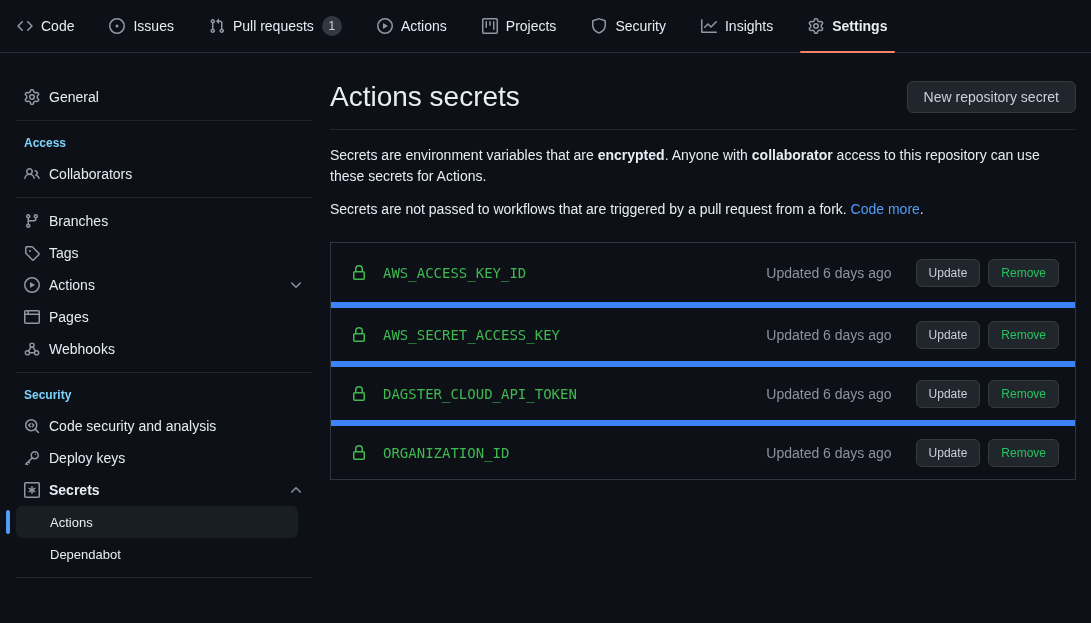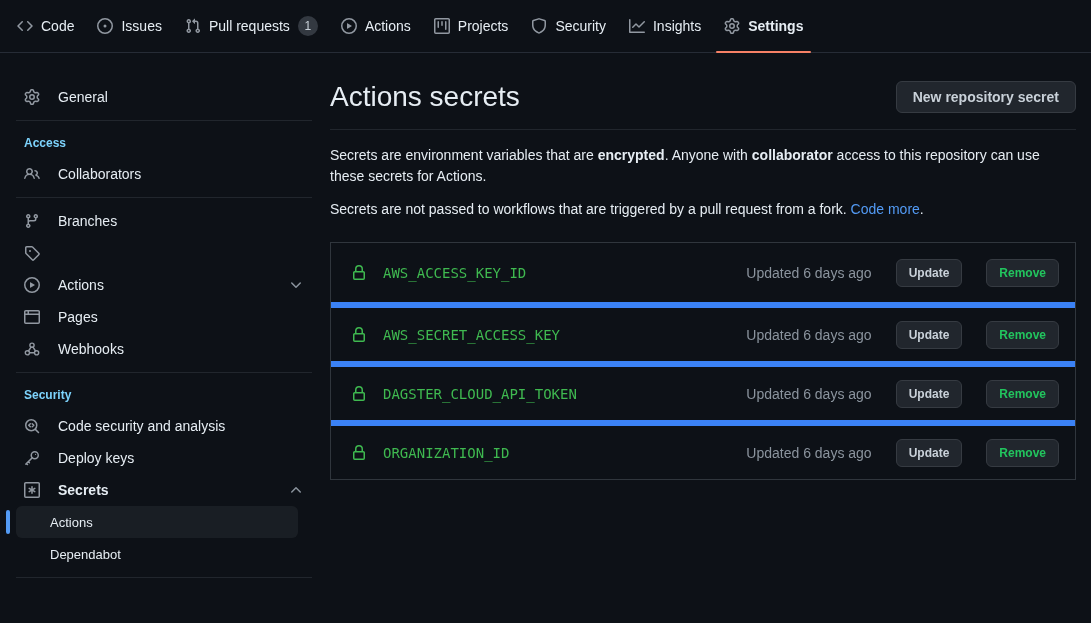--- a/index.html
+++ b/index.html
@@ -7,21 +7,21 @@
   body {
     width: 1091px; height: 623px; overflow: hidden;
     background: #0d1117; color: #e6edf3;
     font-family: "Liberation Sans", "DejaVu Sans", sans-serif;
     font-size: 14px;
   }
 
   
   .topnav {
     display: flex; align-items: stretch; height: 53px;
-    padding: 0 9px; gap: 7px;
+    padding: 0 9px; gap: 19px;
     border-bottom: 1px solid #262c36;
     background: #0d1117;
   }
   .tab {
     position: relative; display: flex; align-items: center; gap: 8px;
     padding: 0 8px; color: #e6edf3; cursor: pointer; text-decoration: none;
     font-size: 14px; line-height: 1;
   }
   .tab .tab-icon { display: flex; color: #9198a1; }
   .tab .tab-icon svg { display: block; }
@@ -37,21 +37,21 @@
     border-radius: 2em; font-size: 12px; font-weight: 400;
   }
 
   
   .layout { display: flex; padding: 28px 15px 0 16px; }
   .sidebar { width: 296px; flex: none; }
   .main { flex: 1; margin-left: 18px; min-width: 0; }
 
   
   .side-item {
-    display: flex; align-items: center; gap: 18px;
+    display: flex; align-items: center; gap: 9px;
     height: 32px; padding: 0 8px; border-radius: 6px;
     color: #e6edf3; cursor: pointer;
   }
   .side-item .sicon { display: flex; color: #9198a1; width: 16px; justify-content: center; }
   .side-item .sicon svg { display: block; }
   .side-item .slabel { flex: 1; }
   .side-item .chev { display: flex; color: #8b949e; }
   .side-item.bold .slabel { font-weight: 700; }
   .side-divider { border-top: 1px solid #21262d; margin: 7px 0; }
   .side-section-title {
@@ -71,21 +71,21 @@
 
   
   .page-head {
     display: flex; align-items: center; justify-content: space-between;
     padding-bottom: 16px; border-bottom: 1px solid #21262d;
   }
   .page-title { margin: 0; font-size: 28px; font-weight: 400; color: #e6edf3; line-height: 32px; }
   .btn {
     display: inline-flex; align-items: center; justify-content: center;
     background: #21262d; border: 1px solid #363b42; border-radius: 6px;
-    color: #c9d1d9; font-weight: 700; cursor: pointer;
+    color: #c9d1d9; font-weight: 400; cursor: pointer;
     font-family: "Liberation Sans", "DejaVu Sans", sans-serif;
   }
   .btn-md { height: 32px; padding: 0 16px; font-size: 14px; }
   .btn-sm { height: 28px; padding: 0 12px; font-size: 12px; }
   .btn-danger { color: #22c55e; }
 
   .lead p { margin: 15px 0 0; line-height: 21px; color: #e6edf3; }
   .lead p + p { margin-top: 12px; }
   .lead b { font-weight: 700; }
   .link { color: #539bf5; text-decoration: none; cursor: pointer; }
@@ -99,21 +99,21 @@
     padding: 0 16px 0 20px;
   }
   .secret-row + .secret-row { border-top: 6px solid #3b82f6; }
   .lock { display: flex; color: #3fb950; }
   .secret-name {
     flex: 1; margin-left: 16px; color: #3fb950;
     font-family: "DejaVu Sans Mono", "Liberation Mono", monospace;
     font-size: 14px;
   }
   .updated { color: #8b949e; margin-right: 24px; }
-  .row-actions { display: flex; gap: 24px; }
+  .row-actions { display: flex; gap: 8px; }
 </style>
 </head>
 <body>
 
 <header class="topnav">
 
   <a class="tab">
     <span class="tab-icon">
         <svg width="16" height="16" viewBox="0 0 16 16">
           <path fill="currentColor" d="m11.28 3.22 4.25 4.25a.75.75 0 0 1 0 1.06l-4.25 4.25a.749.749 0 0 1-1.275-.326.749.749 0 0 1 .215-.734L13.94 8l-3.72-3.72a.749.749 0 0 1 .326-1.275.749.749 0 0 1 .734.215Zm-6.56 0a.751.751 0 0 1 1.042.018.751.751 0 0 1 .018 1.042L2.06 8l3.72 3.72a.749.749 0 0 1-.326 1.275.749.749 0 0 1-.734-.215L.47 8.53a.75.75 0 0 1 0-1.06Z"></path>
@@ -225,20 +225,21 @@
       <span class="slabel">Branches</span>
     </div>
 
     <div class="side-item">
       <span class="sicon">
           <svg width="16" height="16" viewBox="0 0 16 16">
             <path fill="currentColor" d="M1 7.775V2.75C1 1.784 1.784 1 2.75 1h5.025c.464 0 .91.184 1.238.513l6.25 6.25a1.75 1.75 0 0 1 0 2.474l-5.026 5.026a1.75 1.75 0 0 1-2.474 0l-6.25-6.25A1.752 1.752 0 0 1 1 7.775Zm1.5 0c0 .066.026.13.073.177l6.25 6.25a.25.25 0 0 0 .354 0l5.025-5.025a.25.25 0 0 0 0-.354l-6.25-6.25a.25.25 0 0 0-.177-.073H2.75a.25.25 0 0 0-.25.25ZM6 5a1 1 0 1 1 0 2 1 1 0 0 1 0-2Z"></path>
           </svg>
         </span>
 
+      <span class="slabel">Tags</span>
     </div>
 
     <div class="side-item">
       <span class="sicon">
           <svg width="16" height="16" viewBox="0 0 16 16">
             <path fill="currentColor" d="M8 0a8 8 0 1 1 0 16A8 8 0 0 1 8 0ZM1.5 8a6.5 6.5 0 1 0 13 0 6.5 6.5 0 0 0-13 0Zm4.879-2.773 4.264 2.559a.25.25 0 0 1 0 .428l-4.264 2.559A.25.25 0 0 1 6 10.559V5.442a.25.25 0 0 1 .379-.215Z"></path>
           </svg>
         </span>
       <span class="slabel">Actions</span>
       <span class="chev">

